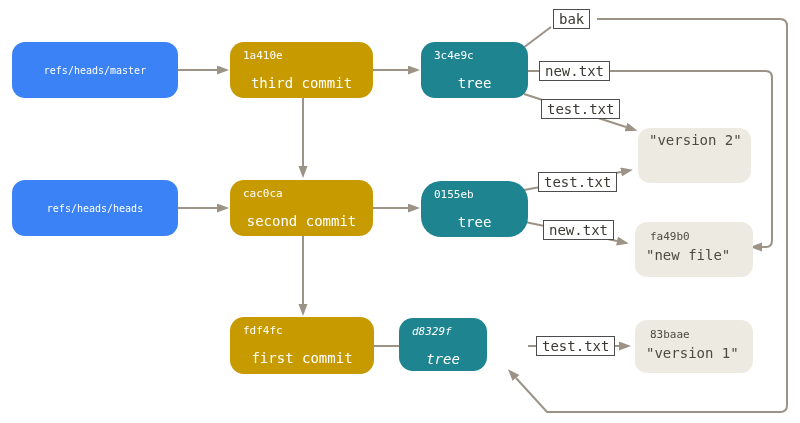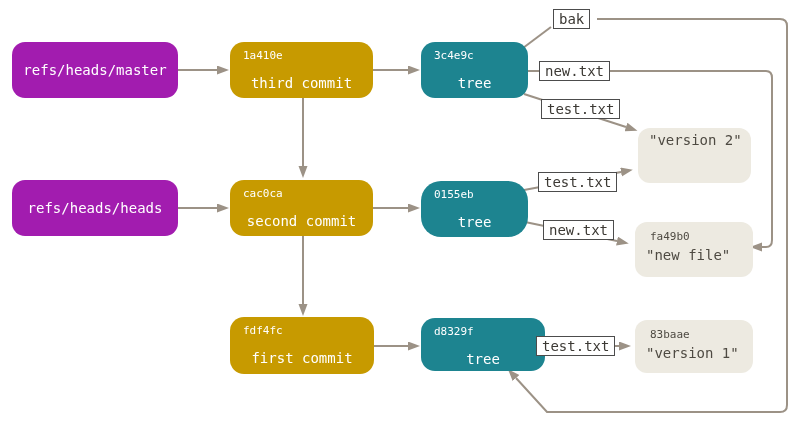--- a/index.html
+++ b/index.html
@@ -2,21 +2,21 @@
 <html><head>
 <meta charset="utf-8">
 <style>
   html,body{margin:0;padding:0;}
   body{width:800px;height:423px;background:#ffffff;font-family:"DejaVu Sans Mono",monospace;}
   #stage{position:relative;width:800px;height:423px;overflow:hidden;background:#ffffff;}
   #wires{position:absolute;left:0;top:0;z-index:1;}
   .node{position:absolute;box-sizing:border-box;border-radius:14px;color:#ffffff;z-index:2;}
   .node .hash{display:block;font-size:11px;line-height:13px;padding:7px 0 0 13px;white-space:pre;}
   .node .main{display:block;font-size:14px;line-height:17px;text-align:center;margin-top:13px;white-space:pre;}
-  .ref{background:#a21caf;display:flex;align-items:center;justify-content:center;font-size:14px;border-radius:13px;}
+  .ref{background:#3b82f6;display:flex;align-items:center;justify-content:center;font-size:10px;border-radius:13px;}
   .commit{background:#c79a00;}
   .tree{background:#1d8490;}
   .blob{background:#edeae1;color:#4e4a42;border-radius:12px;}
   .blob .hash{padding:8px 0 0 15px;}
   .blob .main{text-align:left;padding-left:11px;margin-top:4px;}
   .elabel{position:absolute;z-index:3;background:#ffffff;border:1px solid #4c4c4c;color:#3c3934;font-size:14px;line-height:18px;padding:0 5px;white-space:pre;}
 </style>
 </head>
 <body>
 
@@ -67,21 +67,21 @@
   </div>
 
   <div class="node tree" style="left:421px;top:42px;width:107px;height:56px;">
     <span class="hash">3c4e9c</span>
     <span class="main">tree</span>
   </div>
   <div class="node tree" style="left:421px;top:181px;width:107px;height:56px;border-radius:20px;">
     <span class="hash">0155eb</span>
     <span class="main">tree</span>
   </div>
-  <div class="node tree" style="left:421px;top:318px;width:124px;height:53px;">
+  <div class="node tree" style="left:399px;top:318px;width:88px;height:53px;font-style:italic;">
     <span class="hash">d8329f</span>
     <span class="main">tree</span>
   </div>
 
   <div class="node blob" style="left:638px;top:128px;width:113px;height:55px;">
     <span class="main">"version 2"</span>
   </div>
   <div class="node blob" style="left:635px;top:222px;width:118px;height:55px;">
     <span class="hash">fa49b0</span>
     <span class="main">"new file"</span>

